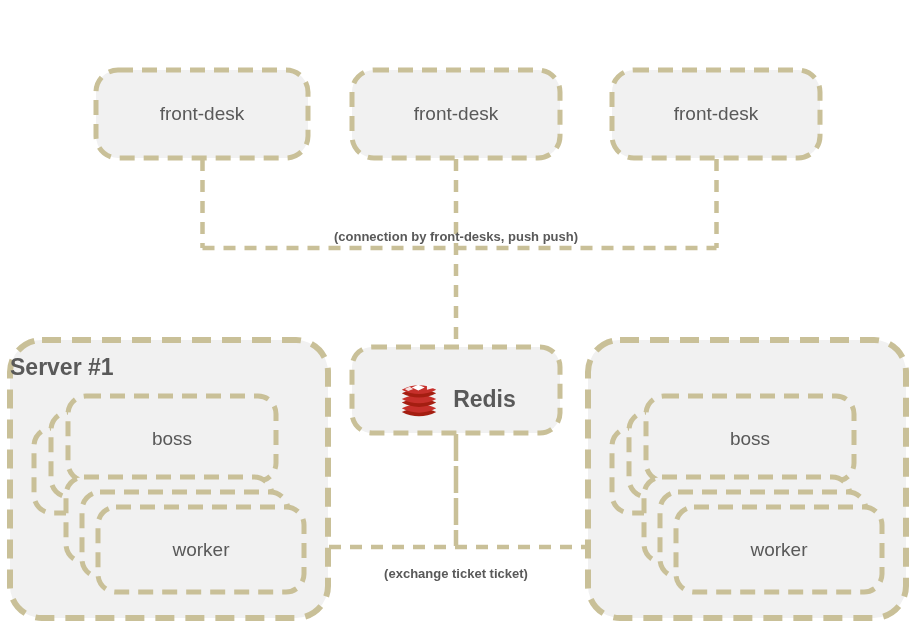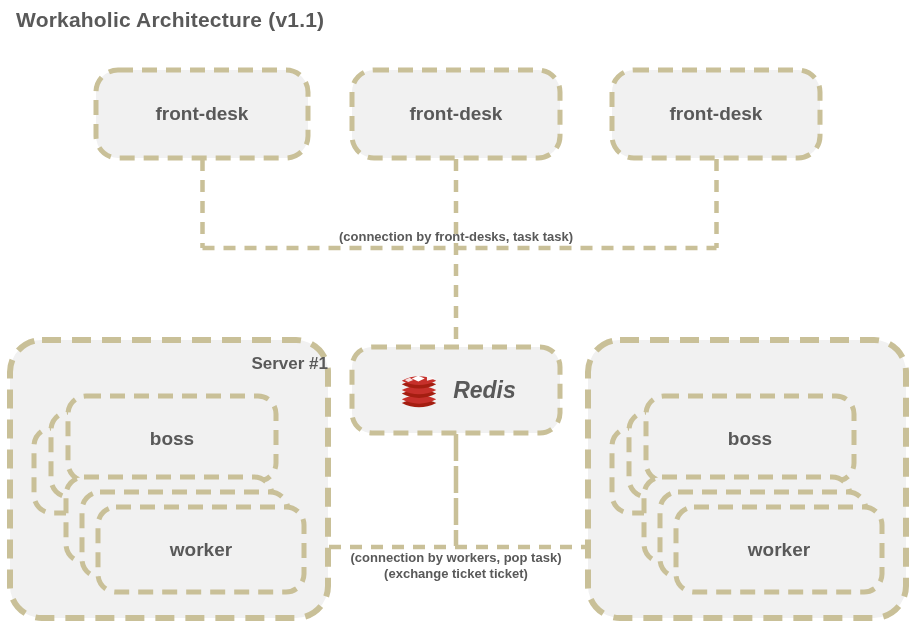--- a/index.html
+++ b/index.html
@@ -25,24 +25,24 @@
   .container-box{stroke-width:6;stroke-dasharray:19 11;}
   .conn{fill:none;stroke:var(--border);stroke-width:4.5;stroke-dasharray:12 9;}
   .conn-long{stroke-dasharray:27 5;}
 
   
   .overlay{position:absolute;display:flex;align-items:center;justify-content:center;}
   .page-title{
     position:absolute;left:16px;top:8px;
     font-size:21px;font-weight:bold;letter-spacing:0.2px;
   }
-  .node-label{font-size:19px;font-weight:bold;}
+  .node-label{font-size:19px;font-weight:normal;}
   .server-title{
-    position:absolute;width:318px;text-align:right;
-    font-size:17px;font-weight:bold;
+    position:absolute;width:318px;text-align:left;
+    font-size:23px;font-weight:bold;
   }
   .annotation{
     position:absolute;text-align:center;
     font-size:13px;font-weight:bold;line-height:16px;
   }
   .redis-content{gap:11px;}
   .redis-label{font-size:23px;font-weight:bold;}
   .rlogo-red{fill:var(--redis-red);}
   .rlogo-dark{fill:var(--redis-dark);}
   .rlogo-white{fill:#ffffff;}
@@ -81,45 +81,44 @@
       <rect class="box container-box" x="10" y="340" width="318" height="278" rx="32"></rect>
       <rect class="box" x="34" y="428" width="208" height="85" rx="18"></rect>
       <rect class="box" x="51" y="412" width="208" height="85" rx="18"></rect>
       <rect class="box" x="68" y="396" width="208" height="85" rx="18"></rect>
       <rect class="box" x="66" y="477" width="206" height="85" rx="18"></rect>
       <rect class="box" x="82" y="492" width="206" height="85" rx="18"></rect>
       <rect class="box" x="98" y="507" width="206" height="85" rx="18"></rect>
     </g>
   </svg>
 
-  <div class="page-title">Workaholic Architecture (v1.1)</div>
 
   <div class="overlay node-label" style="left:96px;top:70px;width:212px;height:88px;">front-desk</div>
   <div class="overlay node-label" style="left:352px;top:70px;width:208px;height:88px;">front-desk</div>
   <div class="overlay node-label" style="left:612px;top:70px;width:208px;height:88px;">front-desk</div>
 
-  <div class="annotation" style="left:256px;top:229px;width:400px;">(connection by front-desks, task task)</div>
+  <div class="annotation" style="left:256px;top:229px;width:400px;">(connection by front-desks, push push)</div>
 
-  <div class="overlay redis-content" style="left:352px;top:347px;width:208px;height:86px;font-style:italic;">
+  <div class="overlay redis-content" style="left:352px;top:356px;width:208px;height:86px;">
     <svg width="46" height="42" viewBox="0 0 64 58">
       <path class="rlogo-dark" d="M8 47 Q32 35 56 47 Q32 59 8 47 Z"></path>
       <path class="rlogo-red" d="M8 42 Q32 30 56 42 Q32 54 8 42 Z"></path>
       <path class="rlogo-dark" d="M8 34 Q32 22 56 34 Q32 46 8 34 Z"></path>
       <path class="rlogo-red" d="M8 29 Q32 17 56 29 Q32 41 8 29 Z"></path>
       <path class="rlogo-dark" d="M8 21 Q32 9 56 21 Q32 33 8 21 Z"></path>
       <path class="rlogo-red" d="M8 16 Q32 4 56 16 Q32 28 8 16 Z"></path>
       <path class="rlogo-white" d="M22 13 L31 9 L40 13 L31 17 Z"></path>
       <path class="rlogo-white" d="M43 10 L54 13.5 L43 16 Z" opacity="0.92"></path>
       <path class="rlogo-white" d="M12 15 L19 12 L24 15 L17 18 Z" opacity="0.85"></path>
     </svg>
     <span class="redis-label">Redis</span>
   </div>
 
   <div class="annotation" style="left:306px;top:550px;width:300px;">
-    <span>(connection by workers, pop task)</span><br>
+    <br>
     <span>(exchange ticket ticket)</span>
   </div>
 
   <div class="server-title" style="left:10px;top:354px;">Server #1</div>
   <div class="overlay node-label" style="left:68px;top:396px;width:208px;height:85px;">boss</div>
   <div class="overlay node-label" style="left:98px;top:507px;width:206px;height:85px;">worker</div>
 
   <div class="overlay node-label" style="left:646px;top:396px;width:208px;height:85px;">boss</div>
   <div class="overlay node-label" style="left:676px;top:507px;width:206px;height:85px;">worker</div>
 

